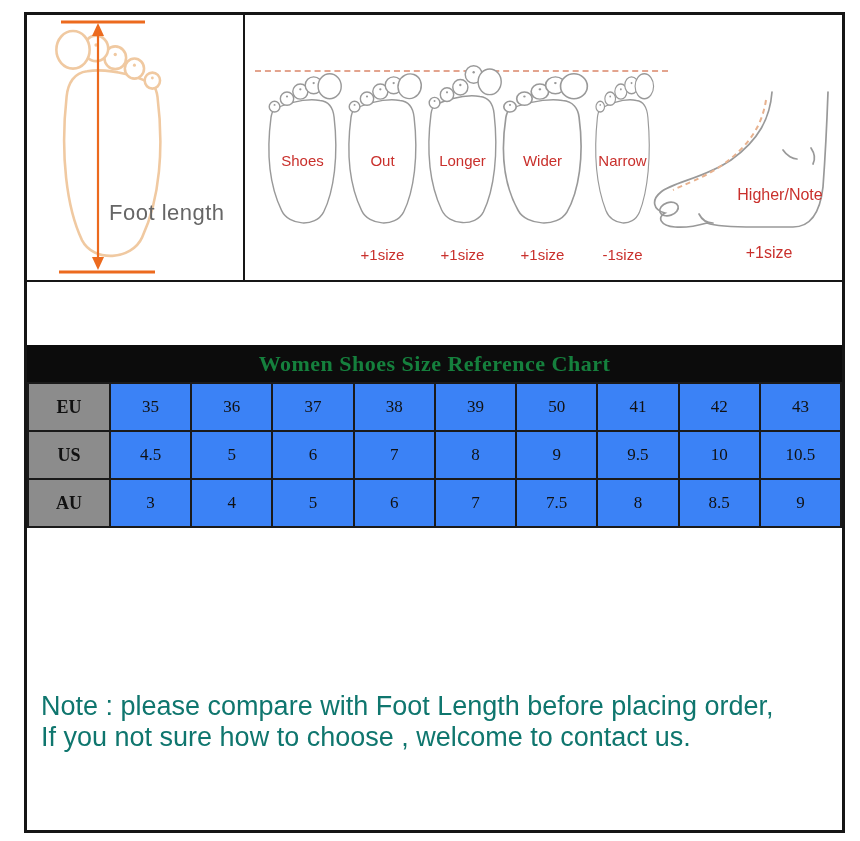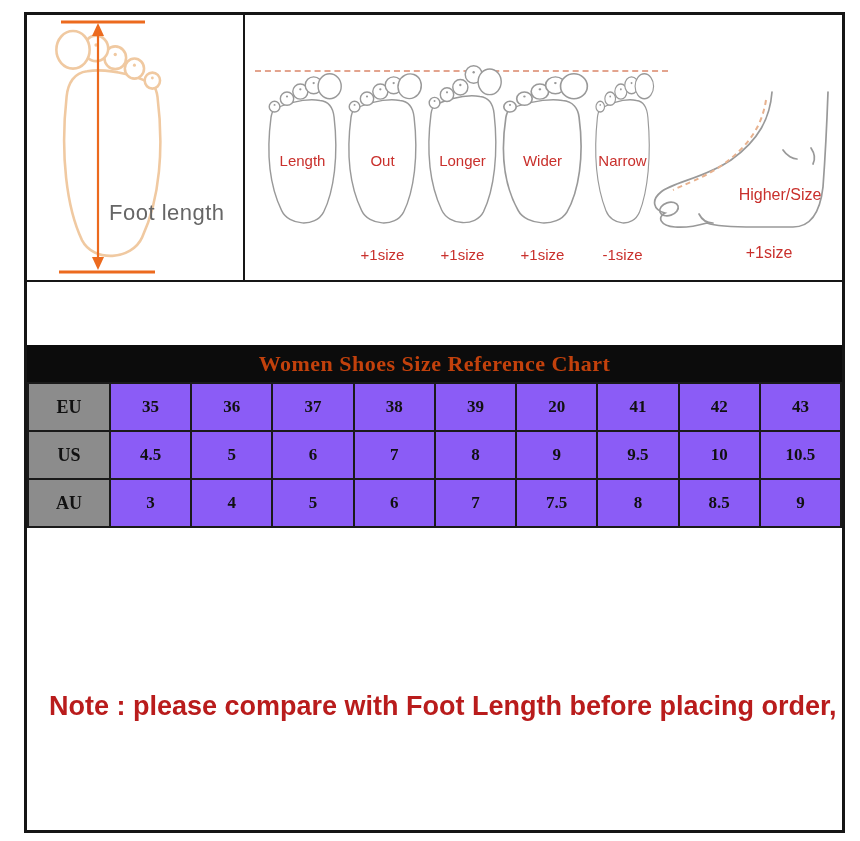--- a/index.html
+++ b/index.html
@@ -28,37 +28,37 @@
   .foot-size{position:absolute;left:-4px;right:-4px;top:175px;text-align:center;
              color:#c9302c;font-size:15px;line-height:17px;}
   .side-foot-svg{position:absolute;left:400px;top:75px;overflow:visible;}
   .side-label{position:absolute;left:468px;top:171px;width:134px;text-align:center;
               color:#c9302c;font-size:16px;}
   .side-size{position:absolute;left:468px;top:229px;width:112px;text-align:center;
              color:#c9302c;font-size:16px;}
 
   
   .table-wrap{position:absolute;left:0;top:330px;width:815px;}
-  .table-title{height:37px;line-height:37px;background:#0c0c0c;color:#c2410c;
+  .table-title{height:37px;line-height:37px;background:#0c0c0c;color:#15803d;
                text-align:center;font-family:"Liberation Serif",serif;font-weight:bold;
                font-size:22px;letter-spacing:0.5px;}
   table.size-table{width:100%;border-collapse:collapse;table-layout:fixed;
                    font-family:"Liberation Serif",serif;}
   table.size-table th,table.size-table td{border:2px solid #1a1a1a;text-align:center;
                    vertical-align:middle;padding:0;}
   table.size-table th{width:80px;background:#8c8c8c;color:#111;font-weight:bold;font-size:18px;}
   table.size-table th .hdr-main.small{font-size:13px;font-weight:bold;line-height:15px;}
   table.size-table th .hdr-sub{font-size:13px;font-weight:bold;line-height:15px;}
-  table.size-table td{background:#8b5cf6;color:#111;font-weight:bold;font-size:17px;}
+  table.size-table td{background:#3b82f6;color:#111;font-weight:normal;font-size:17px;}
   table.size-table td.feet-val{font-size:15px;}
   tr.r48{height:48px;} tr.r69{height:69px;}
 
   
-  .note{position:absolute;left:14px;top:676px;right:0;color:#b91c1c;font-weight:bold;
-        font-size:27px;line-height:31px;white-space:nowrap;margin-left:8px;}
+  .note{position:absolute;left:14px;top:676px;right:0;color:#0f766e;font-weight:normal;
+        font-size:27px;line-height:31px;white-space:nowrap;}
 </style>
 </head>
 <body>
 
 <div class="canvas">
   <div class="frame">
 
     <section class="panel-left">
       <svg id="measure-foot-svg" width="216" height="265" viewBox="0 0 216 265">
         <g id="measure-foot-group">
@@ -109,21 +109,21 @@
                   <ellipse cx="75" cy="17" rx="13" ry="14"></ellipse>
                 </g>
                 <g fill="#999" stroke="none">
                   <circle cx="13" cy="38" r="1.1"></circle>
                   <circle cx="27" cy="28.5" r="1.2"></circle>
                   <circle cx="42" cy="20.5" r="1.3"></circle>
                   <circle cx="57" cy="13.5" r="1.3"></circle>
                 </g>
               </g>
             </svg>
-            <div class="foot-name">Length</div>
+            <div class="foot-name">Shoes</div>
           </div>
           <div class="foot-slot">
             <svg width="80" height="162" viewBox="0 0 90 182">
               <g transform="translate(45,182) scale(1,1) translate(-45,-182)" fill="#fff" stroke="#999" stroke-width="1.6">
                 <path d="M9,52 C4,90 7,128 21,157 C29,174 59,176 68,159 C80,135 85,95 80,52 C79,42 74,34 64,33 C45,30 20,38 12,44 C10,46 9.5,49 9,52 Z"></path>
                 <circle cx="13" cy="40" r="6"></circle>
                 <circle cx="27" cy="31" r="7.5"></circle>
                 <circle cx="42" cy="23" r="8.5"></circle>
                 <circle cx="57" cy="16" r="9.5"></circle>
                 <g transform="rotate(20 75 17)">
@@ -212,38 +212,38 @@
           <path d="M127,2 C125,28 114,50 86,70 C60,88 28,92 16,102 C6,110 8,120 20,123
                    C12,127 15,136 30,137 C42,138 55,135 62,133 C70,136 90,137 110,137
                    L148,137 C166,137 175,123 178,97 C180,70 182,30 183,2"></path>
           <ellipse cx="24" cy="119" rx="9.5" ry="6.5" transform="rotate(-18 24 119)"></ellipse>
           <path d="M54,124 C57,130 62,133 68,133"></path>
           <path d="M138,60 C142,66 148,69 152,69"></path>
           <path d="M166,58 C170,64 170,70 168,74"></path>
         </g>
         <path d="M121,10 C117,36 104,56 76,76 C58,88 38,95 28,100" fill="none" stroke="#e8b28f" stroke-width="2" stroke-dasharray="5,4"></path>
       </svg>
-      <div class="side-label">Higher/Size</div>
+      <div class="side-label">Higher/Note</div>
       <div class="side-size">+1size</div>
     </section>
 
     <section class="table-wrap">
       <div class="table-title">Women Shoes Size Reference Chart</div>
       <table class="size-table">
         <tbody id="size-table-body">
             <tr class="r48">
               <th>
                 <div class="hdr-main">EU</div>
               </th>
               <td>35</td>
               <td>36</td>
               <td>37</td>
               <td>38</td>
               <td>39</td>
-              <td>20</td>
+              <td>50</td>
               <td>41</td>
               <td>42</td>
               <td>43</td>
             </tr>
             <tr class="r48">
               <th>
                 <div class="hdr-main">US</div>
               </th>
               <td>4.5</td>
               <td>5</td>
@@ -268,16 +268,17 @@
               <td>8</td>
               <td>8.5</td>
               <td>9</td>
             </tr>
           </tbody>
       </table>
     </section>
 
     <div class="note">
       <div>Note : please compare with Foot Length before placing order,</div>
+      <div>If you not sure how to choose , welcome to contact us.</div>
     </div>
 
   </div>
 </div>
 
 </body></html>

